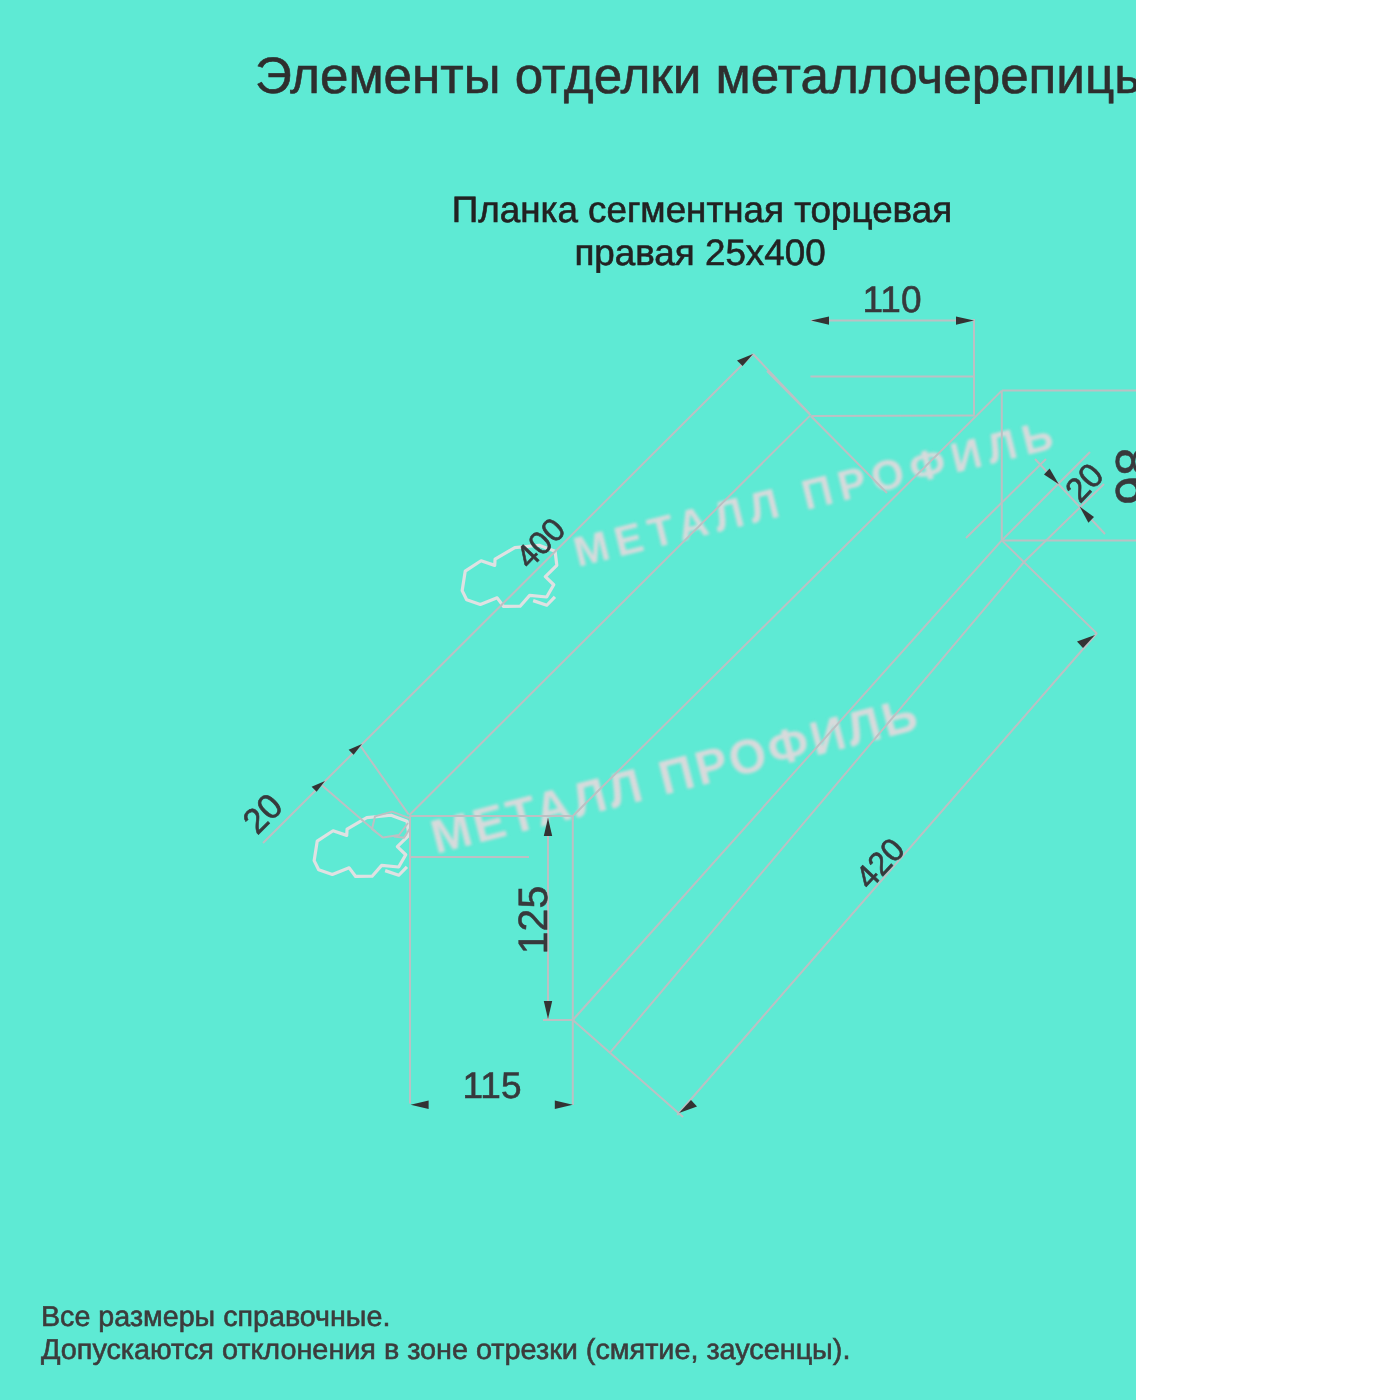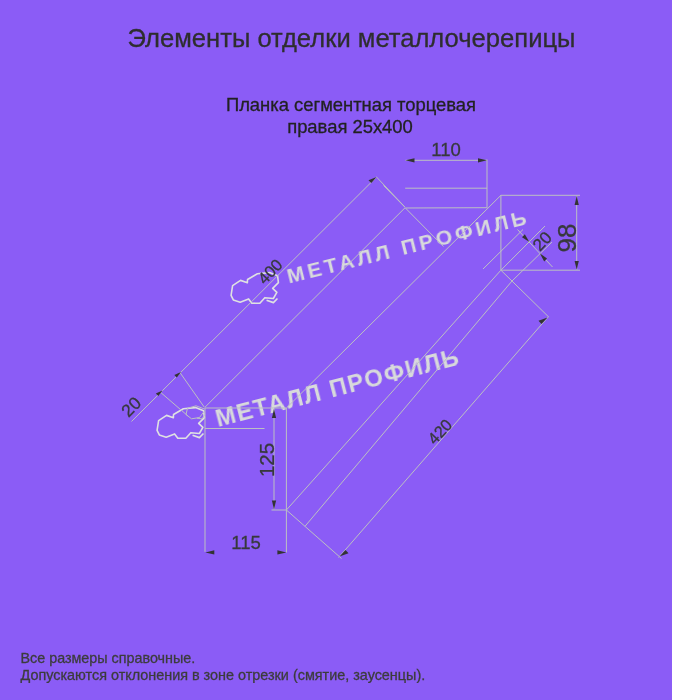--- a/index.html
+++ b/index.html
@@ -1,16 +1,16 @@
 <!DOCTYPE html>
 <html><head>
 <meta charset="utf-8">
 <style>
   html,body{margin:0;padding:0;background:#ffffff;}
-  .page{position:relative;width:672px;height:700px;background:#8b5cf6;overflow:hidden;
+  .page{position:relative;width:568px;height:700px;background:#5eead4;overflow:hidden;
         font-family:"Liberation Sans", sans-serif;}
   svg{position:absolute;left:0;top:0;filter:blur(0.38px);}
   text{font-family:"Liberation Sans", sans-serif;}
   *{-webkit-font-smoothing:antialiased;}
 </style>
 </head>
 <body>
 <div class="page">
 <svg width="700" height="700" viewBox="0 0 700 700">
   <defs>

